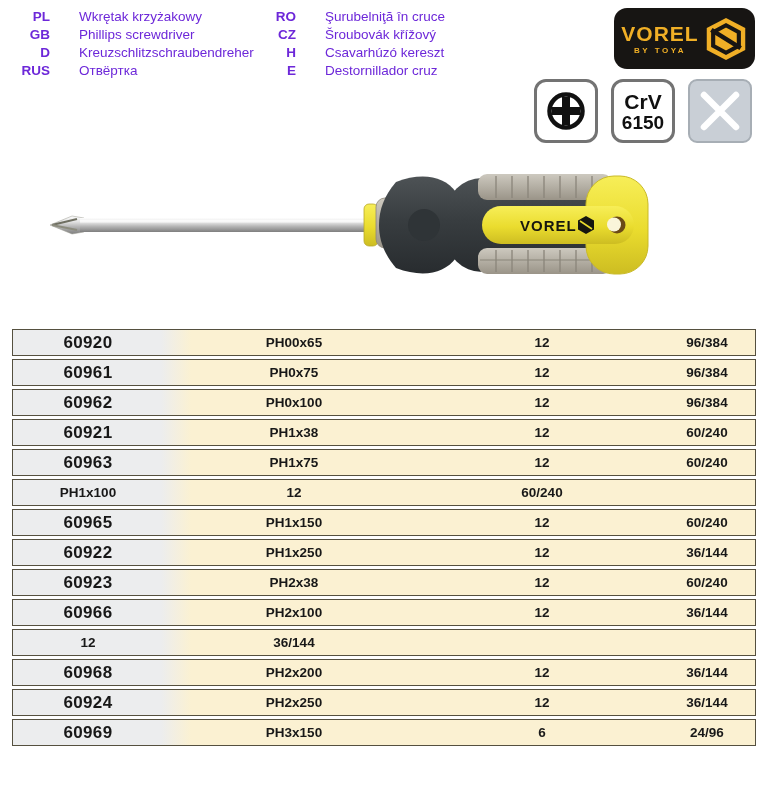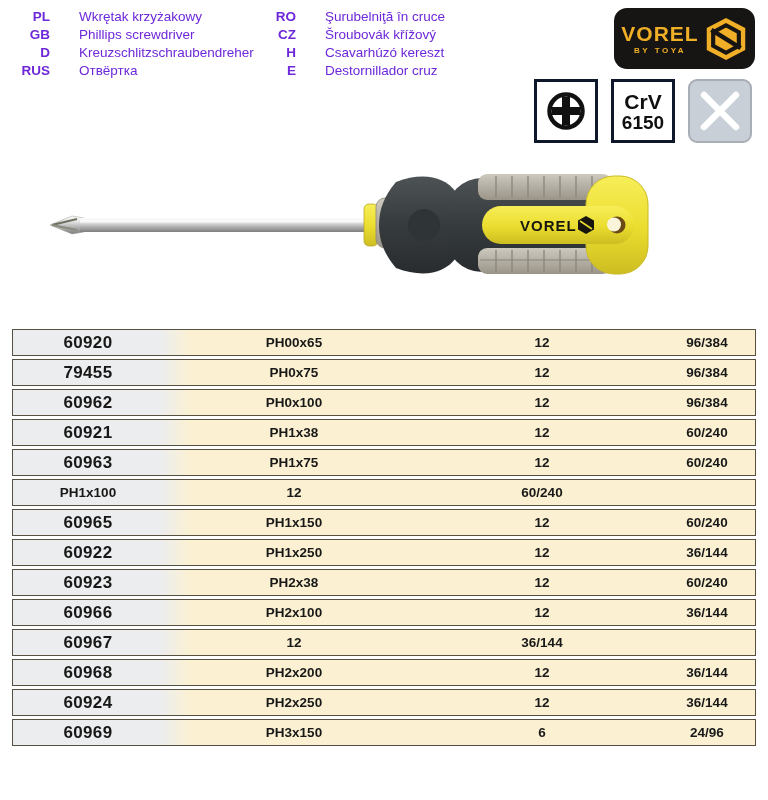--- a/index.html
+++ b/index.html
@@ -22,21 +22,21 @@
     background:#171513; border-radius:13px; display:flex; align-items:center;
     justify-content:center; gap:5px; box-sizing:border-box; padding:0 6px;
   }
   .brand-text { display:flex; flex-direction:column; align-items:center; line-height:1; }
   .brand-name { font-size:21px; font-weight:bold; color:#f0af26; letter-spacing:1px; }
   .brand-tagline { font-size:8px; font-weight:bold; color:#f0af26; letter-spacing:2.5px; margin-top:3px; }
 
   
   .badge {
     position:absolute; top:79px; width:64px; height:64px; box-sizing:border-box;
-    background:#ffffff; border:3px solid #0f172a; border-radius:0;
+    background:#ffffff; border:3px solid #737373; border-radius:12px;
     display:flex; align-items:center; justify-content:center;
   }
   #badge-phillips { left:534px; }
   #badge-crv { left:611px; flex-direction:column; }
   #badge-x { left:688px; background:#c9cfd6; border:2px solid #a7aeb5; border-radius:9px; }
   .crv-l1 { font-size:21px; font-weight:800; color:#101010; line-height:1; }
   .crv-l2 { font-size:19px; font-weight:800; color:#101010; line-height:1; margin-top:1px; }
 
   
   .product-svg { position:absolute; left:30px; top:166px; }
@@ -192,21 +192,21 @@
 
 <div class="spec-table">
   <div class="t-body">
       <div class="t-row">
     <div class="c-no">60920</div>
     <div class="c-mm">PH00x65</div>
     <div class="c-pcs">12</div>
     <div class="c-carton">96/384</div>
   </div>
       <div class="t-row">
-    <div class="c-no">79455</div>
+    <div class="c-no">60961</div>
     <div class="c-mm">PH0x75</div>
     <div class="c-pcs">12</div>
     <div class="c-carton">96/384</div>
   </div>
       <div class="t-row">
     <div class="c-no">60962</div>
     <div class="c-mm">PH0x100</div>
     <div class="c-pcs">12</div>
     <div class="c-carton">96/384</div>
   </div>
@@ -245,21 +245,20 @@
     <div class="c-pcs">12</div>
     <div class="c-carton">60/240</div>
   </div>
       <div class="t-row">
     <div class="c-no">60966</div>
     <div class="c-mm">PH2x100</div>
     <div class="c-pcs">12</div>
     <div class="c-carton">36/144</div>
   </div>
       <div class="t-row">
-    <div class="c-no">60967</div>
     <div class="c-pcs">12</div>
     <div class="c-carton">36/144</div>
   </div>
       <div class="t-row">
     <div class="c-no">60968</div>
     <div class="c-mm">PH2x200</div>
     <div class="c-pcs">12</div>
     <div class="c-carton">36/144</div>
   </div>
       <div class="t-row">

